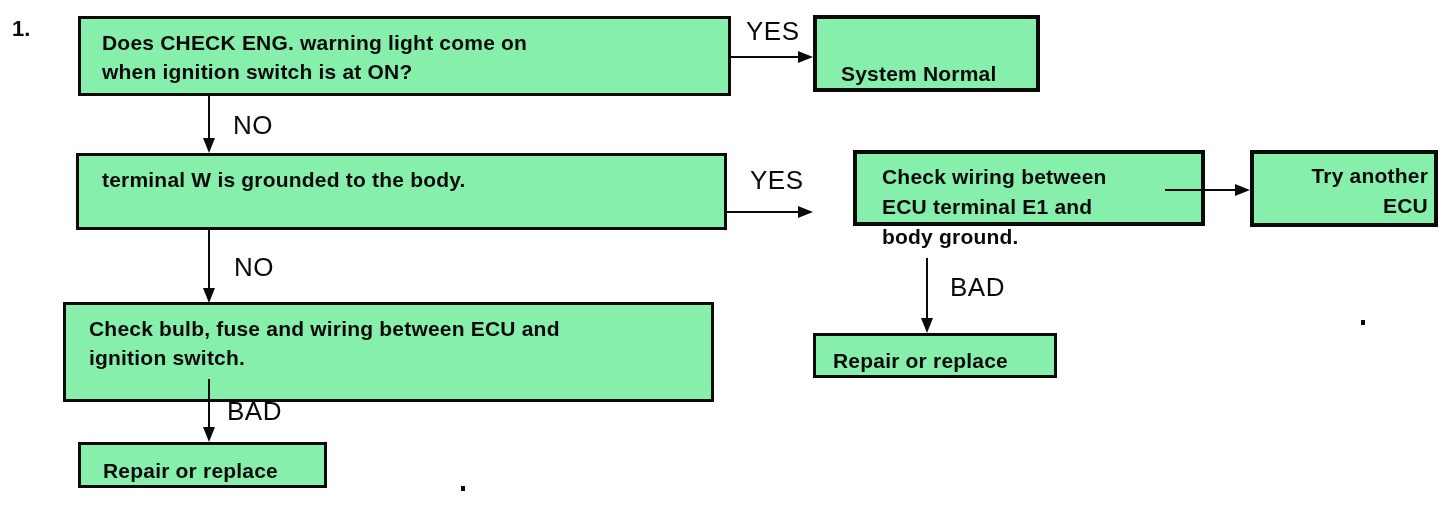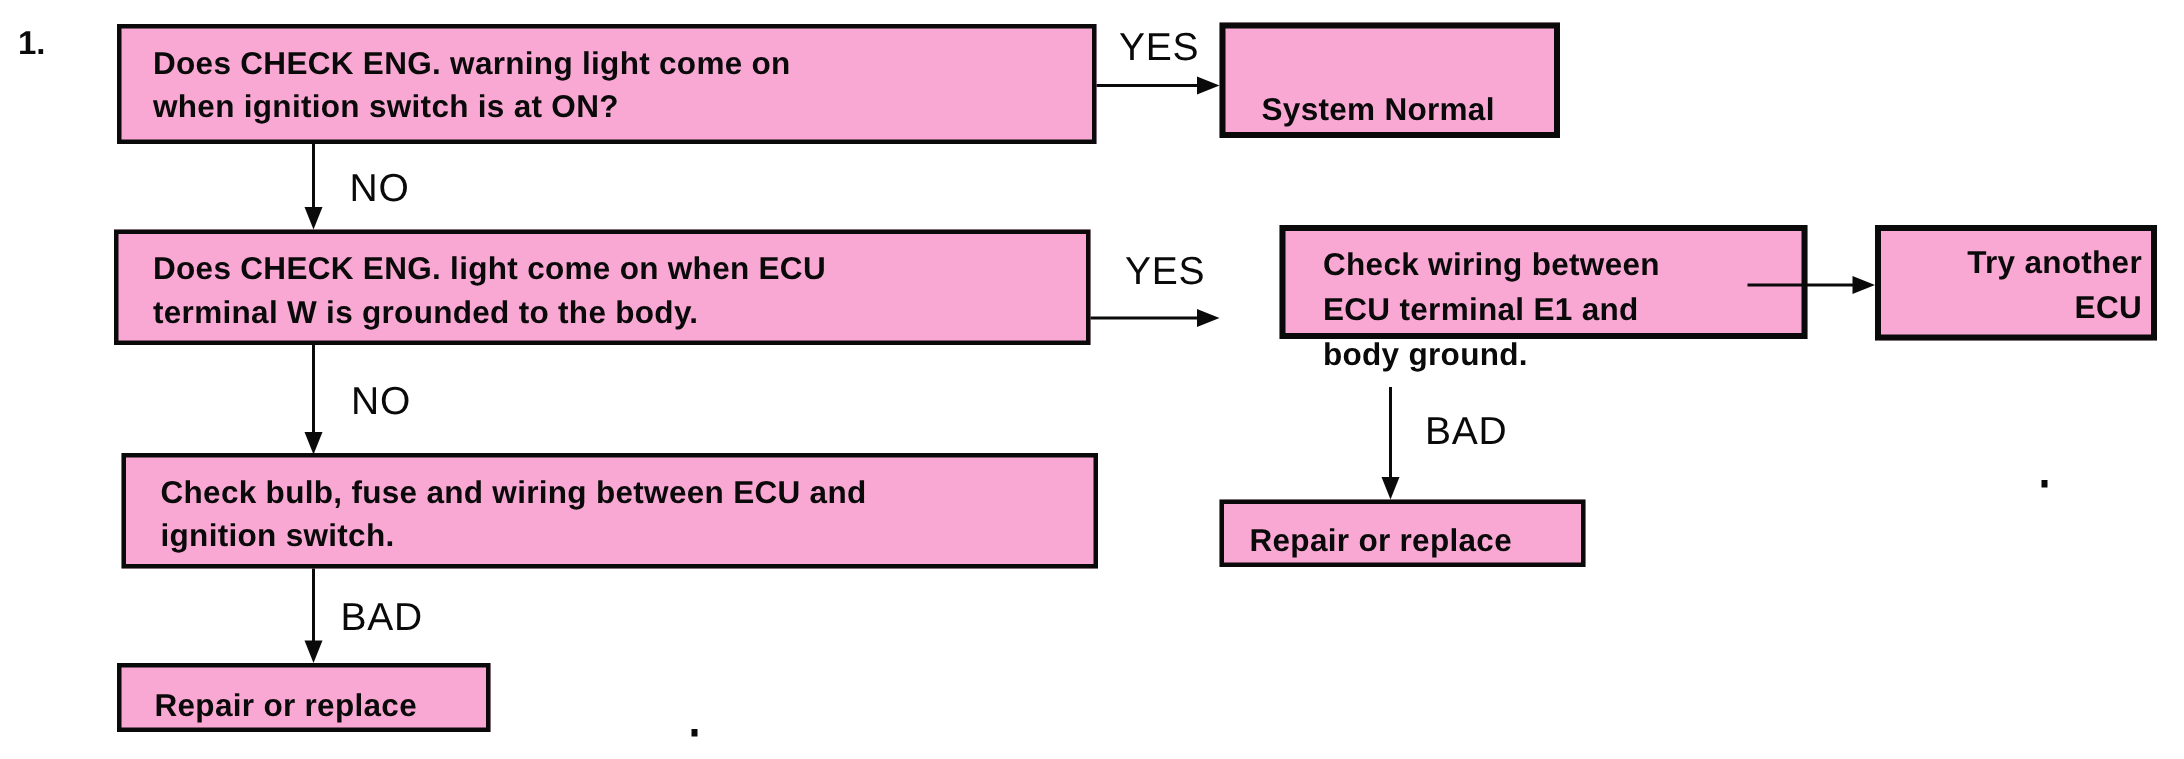--- a/index.html
+++ b/index.html
@@ -13,21 +13,21 @@
     height: 506px;
     background: #ffffff;
     font-family: "Liberation Sans", sans-serif;
     color: #0a0a0a;
     overflow: hidden;
   }
   .node {
     position: absolute;
     box-sizing: border-box;
     border: 3px solid #0a0a0a;
-    background: #f9a8d4;
+    background: #86efac;
     display: flex;
     flex-direction: column;
     justify-content: flex-start;
     font-size: 21px;
     font-weight: 600;
     line-height: 29px;
     letter-spacing: 0.2px;
   }
   .node.vcenter { justify-content: flex-end; }
   .node span { display: block; white-space: nowrap; }
@@ -81,40 +81,39 @@
   <div class="node" style="left:78px; top:16px; width:653px; height:80px; padding:9px 10px 0 21px;">
     <span>Does CHECK ENG. warning light come on</span>
     <span>when ignition switch is at ON?</span>
   </div>
 
   <div class="node vcenter" style="left:813px; top:15px; width:227px; height:77px; padding:0 8px 0 24px; border-width:4px;">
     <span>System Normal</span>
   </div>
 
   <div class="node" style="left:76px; top:153px; width:651px; height:77px; padding:9px 10px 0 23px;">
-    <span>Does CHECK ENG. light come on when ECU</span>
     <span>terminal W is grounded to the body.</span>
   </div>
 
   <div class="node" style="left:853px; top:150px; width:352px; height:76px; padding:8px 8px 0 25px; line-height:30px; border-width:4px;">
     <span>Check wiring between</span>
     <span>ECU terminal E1 and</span>
     <span>body ground.</span>
   </div>
 
   <div class="node" style="left:1250px; top:150px; width:188px; height:77px; padding:7px 6px 0 21px; line-height:30px; border-width:4px;align-items:flex-end;">
     <span>Try another</span>
     <span>ECU</span>
   </div>
 
   <div class="node vcenter" style="left:813px; top:333px; width:244px; height:45px; padding:0 6px 0 17px;">
     <span>Repair or replace</span>
   </div>
 
-  <div class="node" style="left:81px; top:302px; width:651px; height:77px; padding:9px 10px 0 23px;">
+  <div class="node" style="left:63px; top:302px; width:651px; height:100px; padding:9px 10px 0 23px;">
     <span>Check bulb, fuse and wiring between ECU and</span>
     <span>ignition switch.</span>
   </div>
 
   <div class="node vcenter" style="left:78px; top:442px; width:249px; height:46px; padding:0 6px 0 22px;">
     <span>Repair or replace</span>
   </div>
 
   <div class="vline" style="left:208px; top:96px; height:43px;"></div>
   <div class="arrowhead-down" style="left:203px; top:138px;"></div>

